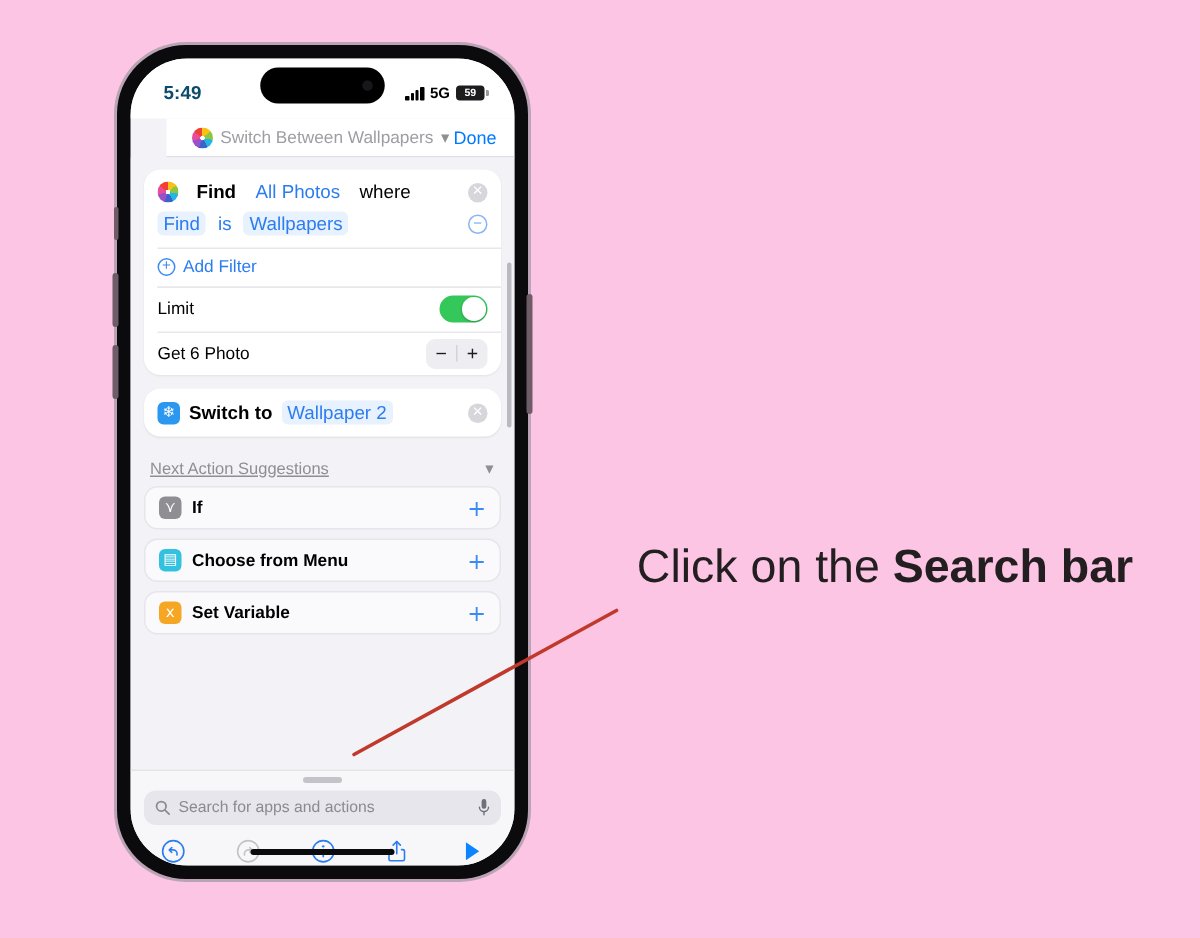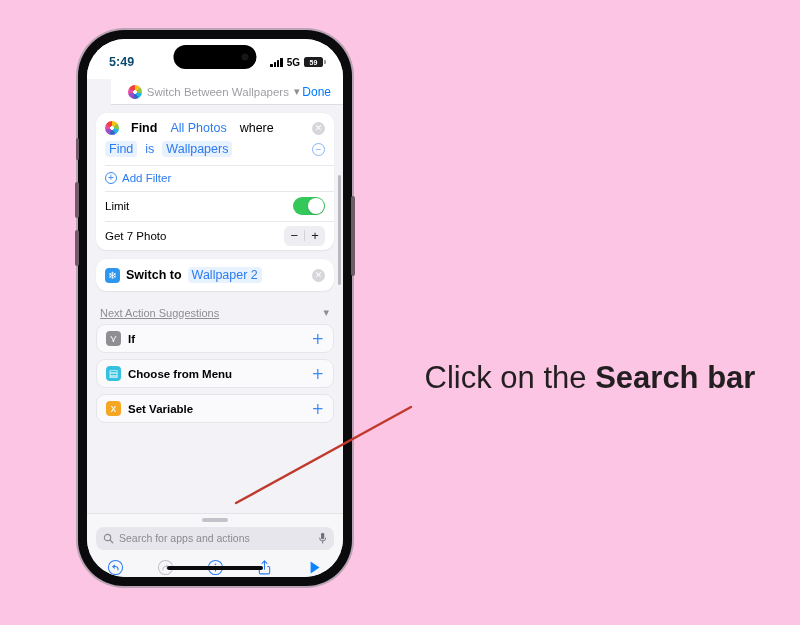--- a/index.html
+++ b/index.html
@@ -479,21 +479,21 @@
         <div class="filt-row" style="height:29px">
           <span class="lbl">Limit</span>
           <span class="spacer"></span>
           <span class="toggle">
               <span class="knob"></span>
             </span>
         </div>
         <div class="row-div"></div>
 
         <div class="filt-row" style="height:29px">
-          <span class="lbl">Get 7 Photo</span>
+          <span class="lbl">Get 6 Photo</span>
           <span class="spacer"></span>
           <span class="stepper">
             <span>−</span>
             <span class="sep"></span>
             <span>+</span>
           </span>
         </div>
       </div>
 
       <div class="card">

